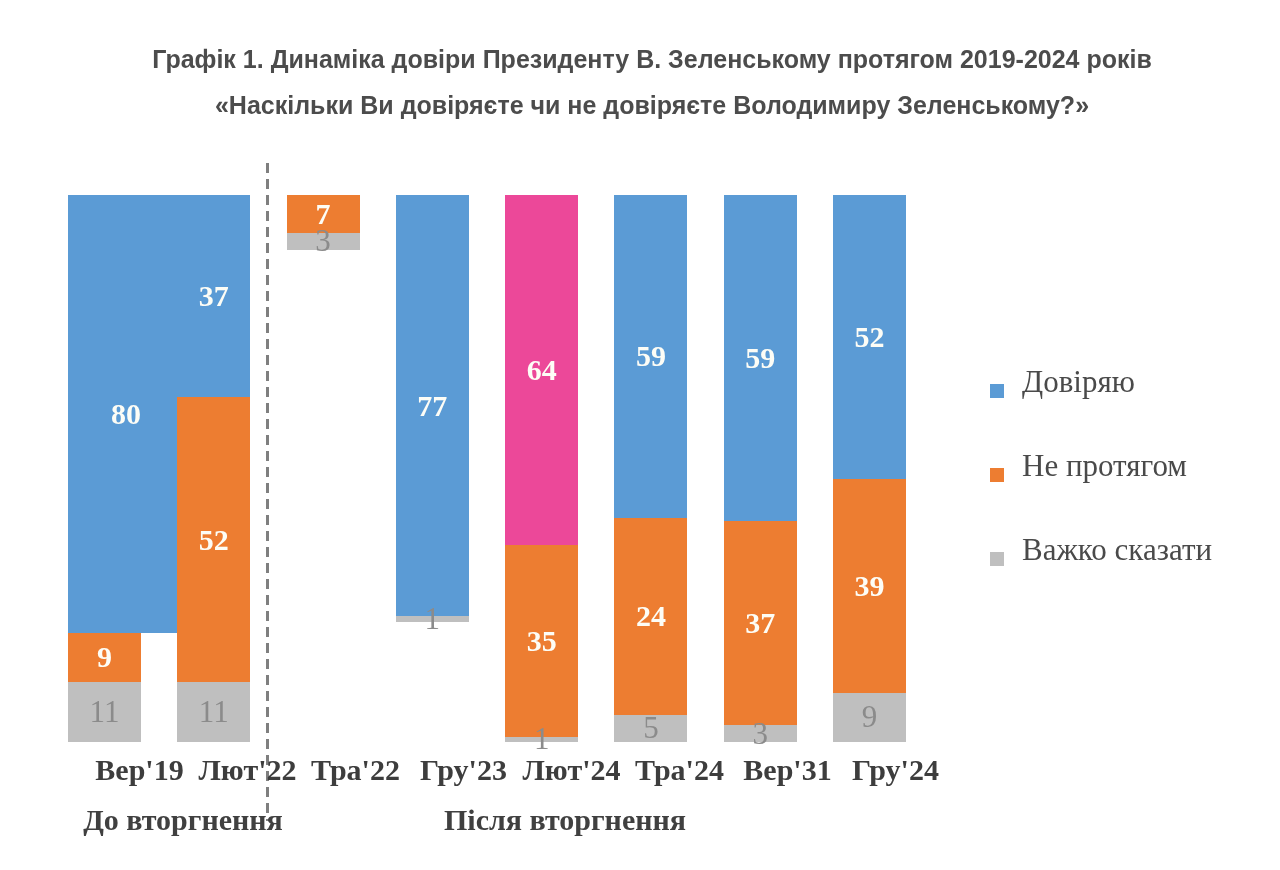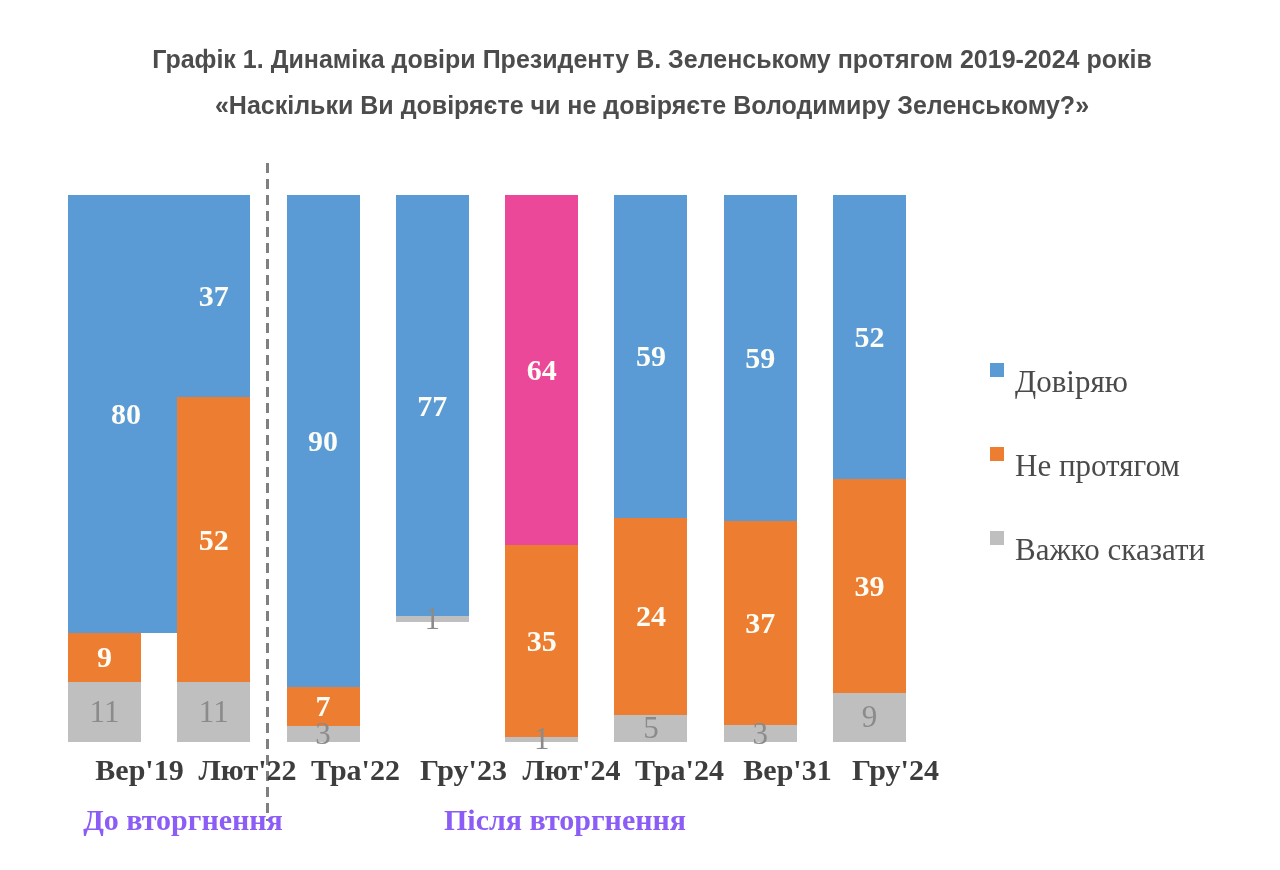--- a/index.html
+++ b/index.html
@@ -36,30 +36,30 @@
     position:absolute;left:68px;top:753px;width:838px;
     display:flex;justify-content:space-between;
   }
   .cat-label-cell{width:73px;display:flex;justify-content:center;padding-left:35px;}
   .cat-label-cell span{
     white-space:nowrap;font-weight:bold;font-size:30px;line-height:34px;color:#3d3d3d;
   }
   
   .group-label{
     position:absolute;top:802px;transform:translateX(-50%);
-    font-weight:bold;font-size:30px;line-height:36px;color:#8b5cf6;white-space:nowrap;
+    font-weight:bold;font-size:30px;line-height:36px;color:#404040;white-space:nowrap;
   }
   .group-label-1{left:183px;}
   .group-label-2{left:565px;}
   
   .legend{
     position:absolute;left:990px;top:366px;
     display:flex;flex-direction:column;gap:52px;
   }
-  .legend-item{display:flex;align-items:flex-start;gap:11px;}
+  .legend-item{display:flex;align-items:flex-end;gap:18px;}
   .legend-swatch{width:14px;height:14px;flex:none;margin-top:-3px;}
   .legend-label{font-size:31px;line-height:32px;color:#4a4a4a;white-space:nowrap;}
 </style>
 </head>
 <body>
 
 <div class="canvas">
 
   <div class="title-block">
     <div class="title-line">Графік 1. Динаміка довіри Президенту В. Зеленському протягом 2019-2024 років</div>
@@ -85,23 +85,20 @@
           <span class="seg-label">37</span>
         </div>
         <div class="seg" style="height: 52%; background: rgb(237, 125, 49);">
           <span class="seg-label">52</span>
         </div>
         <div class="seg" style="height: 11%; background: rgb(191, 191, 191);">
           <span class="seg-label seg-label-gray">11</span>
         </div>
       </div>
       <div class="bar-col">
-        <div class="seg" style="height: 90%; background: rgb(91, 155, 213);">
-          <span class="seg-label">90</span>
-        </div>
         <div class="seg" style="height: 7%; background: rgb(237, 125, 49);">
           <span class="seg-label">7</span>
         </div>
         <div class="seg" style="height: 3%; background: rgb(191, 191, 191);">
           <span class="seg-label seg-label-gray">3</span>
         </div>
       </div>
       <div class="bar-col">
         <div class="seg" style="height: 77%; background: rgb(91, 155, 213);">
           <span class="seg-label">77</span>

